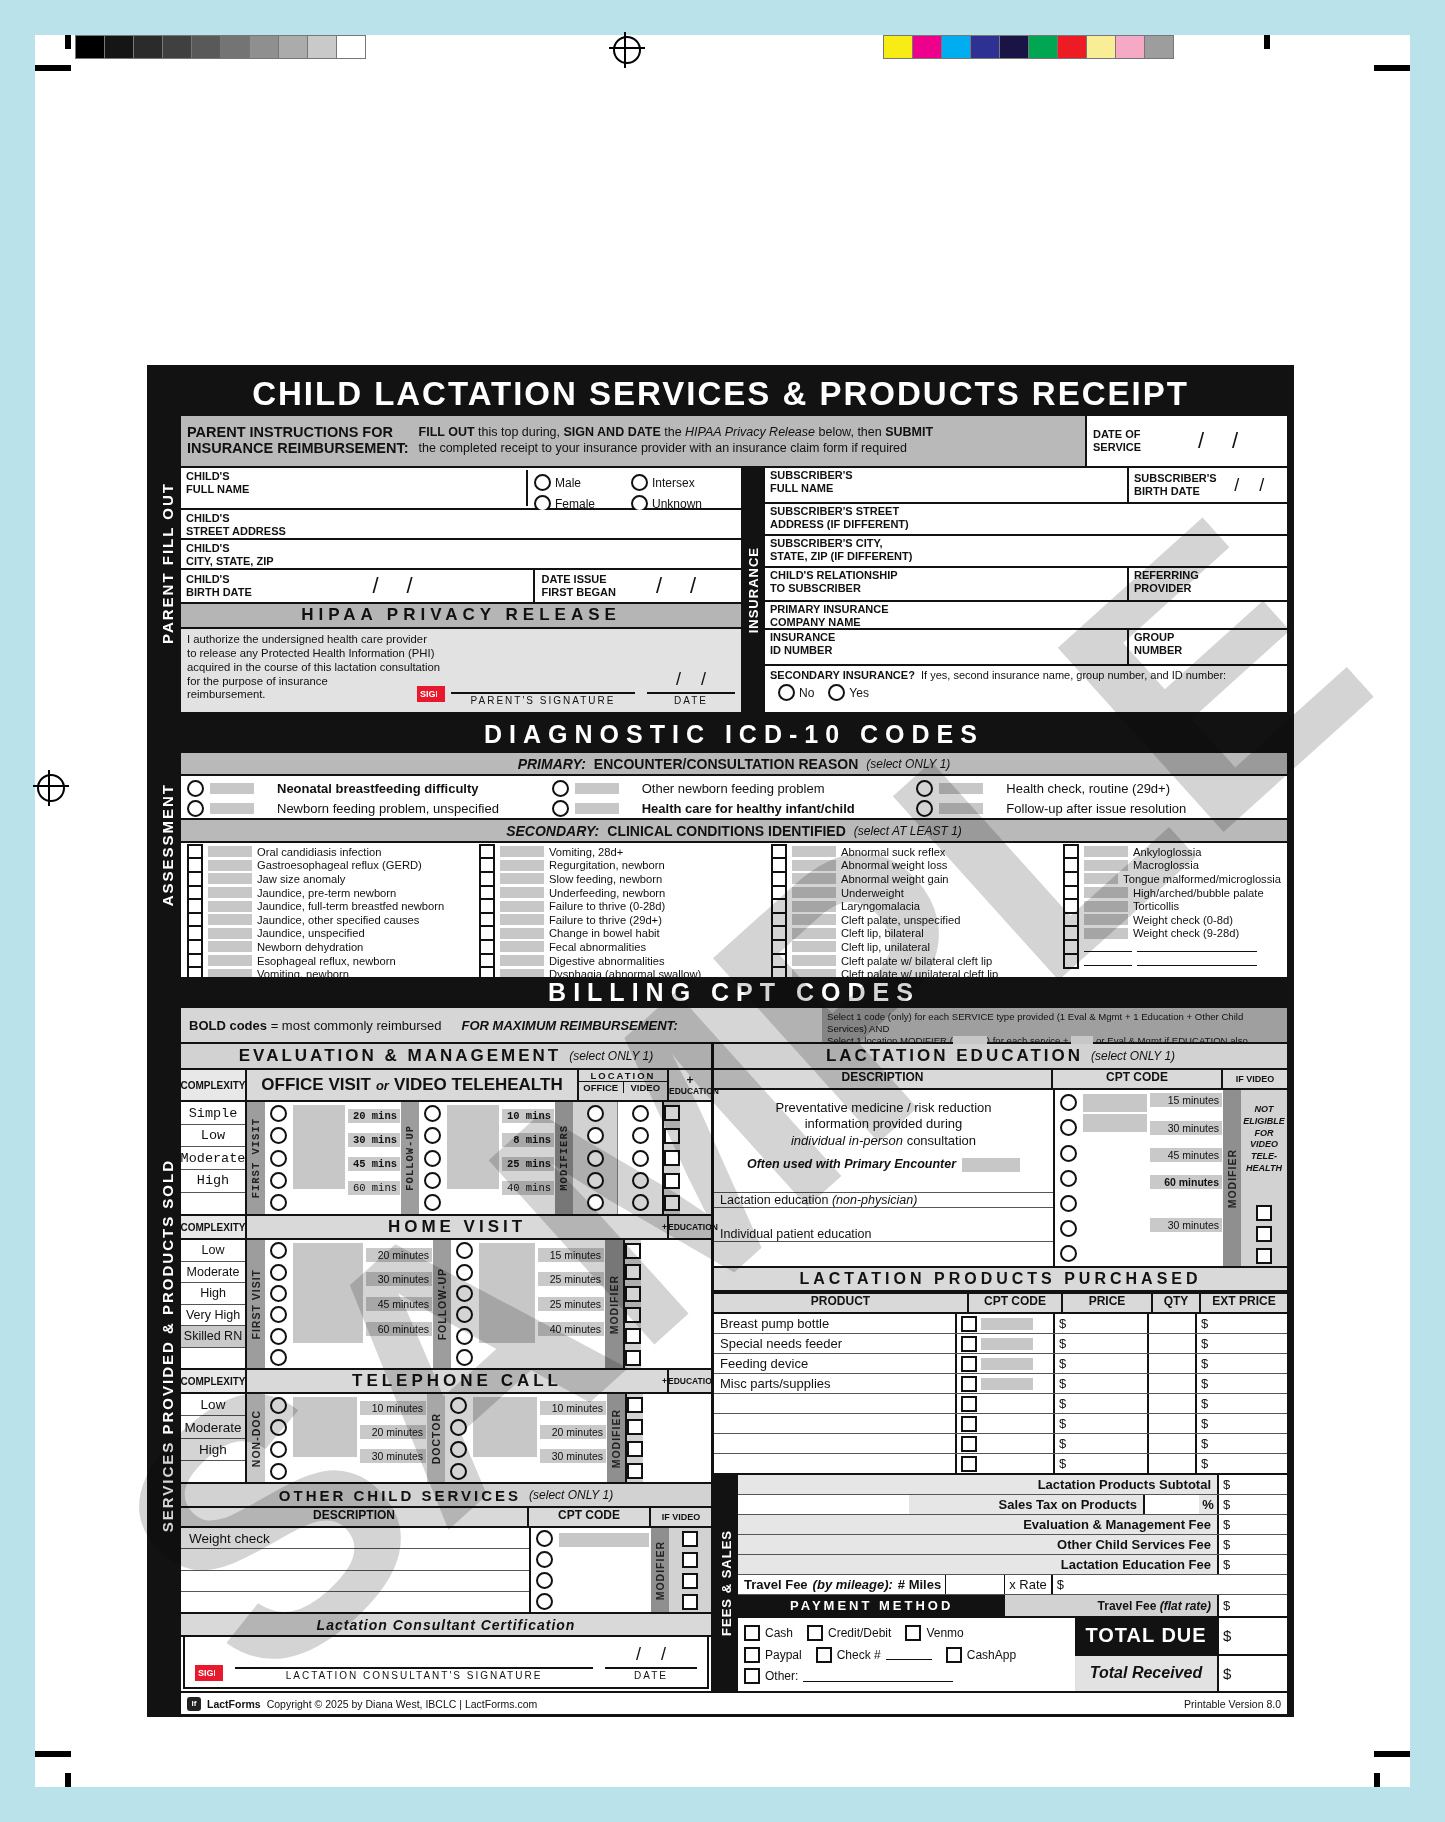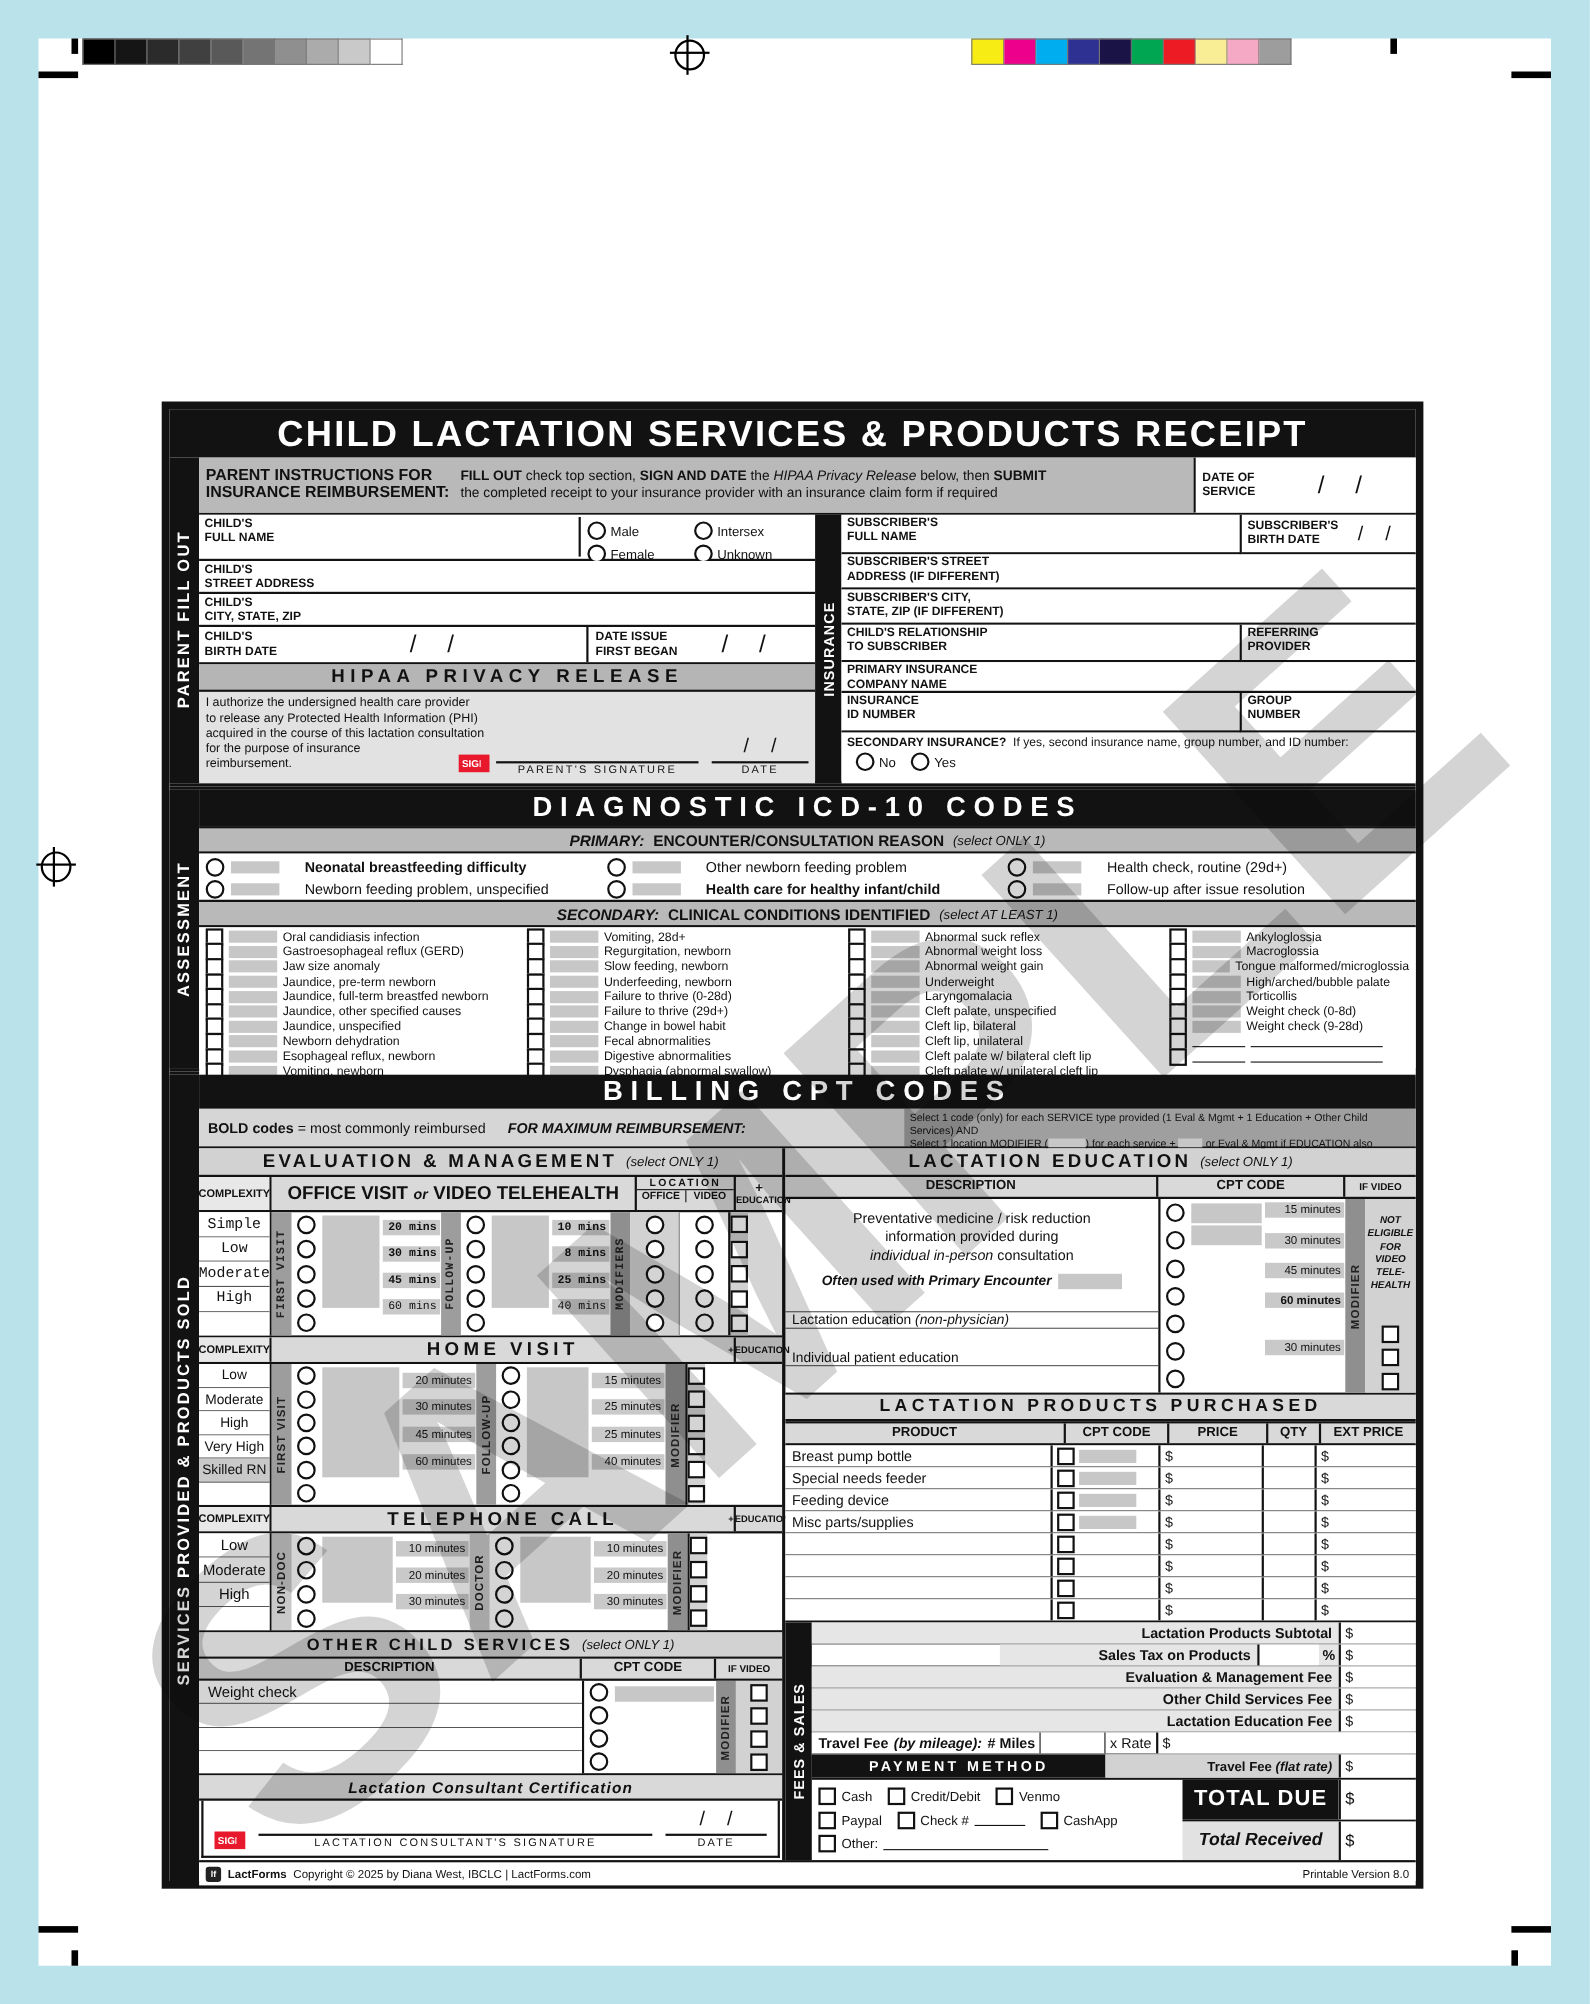--- a/index.html
+++ b/index.html
@@ -138,21 +138,21 @@
           <span class="vtxt">PARENT FILL OUT</span>
         </div>
         <div class="main">
           <div class="instr">
             <div class="instr-left">
               <div class="instr-h">
                 <div>PARENT INSTRUCTIONS FOR</div>
                 <div>INSURANCE REIMBURSEMENT:</div>
               </div>
               <div class="instr-b">
-                <b>FILL OUT</b><span> check top section, </span><b>SIGN AND DATE</b><span> the </span><i>HIPAA Privacy Release</i><span> below, then </span><b>SUBMIT</b><br>
+                <b>FILL OUT</b><span> this top during, </span><b>SIGN AND DATE</b><span> the </span><i>HIPAA Privacy Release</i><span> below, then </span><b>SUBMIT</b><br>
                 <span>the completed receipt to your insurance provider with an insurance claim form if required</span>
               </div>
             </div>
             <div class="dos">
               <div class="lbl">
                 <div>DATE OF</div>
                 <div>SERVICE</div>
               </div>
               <div class="f1" style="text-align:center;">
                 <span class="slash">/</span><span class="slash">/</span>

